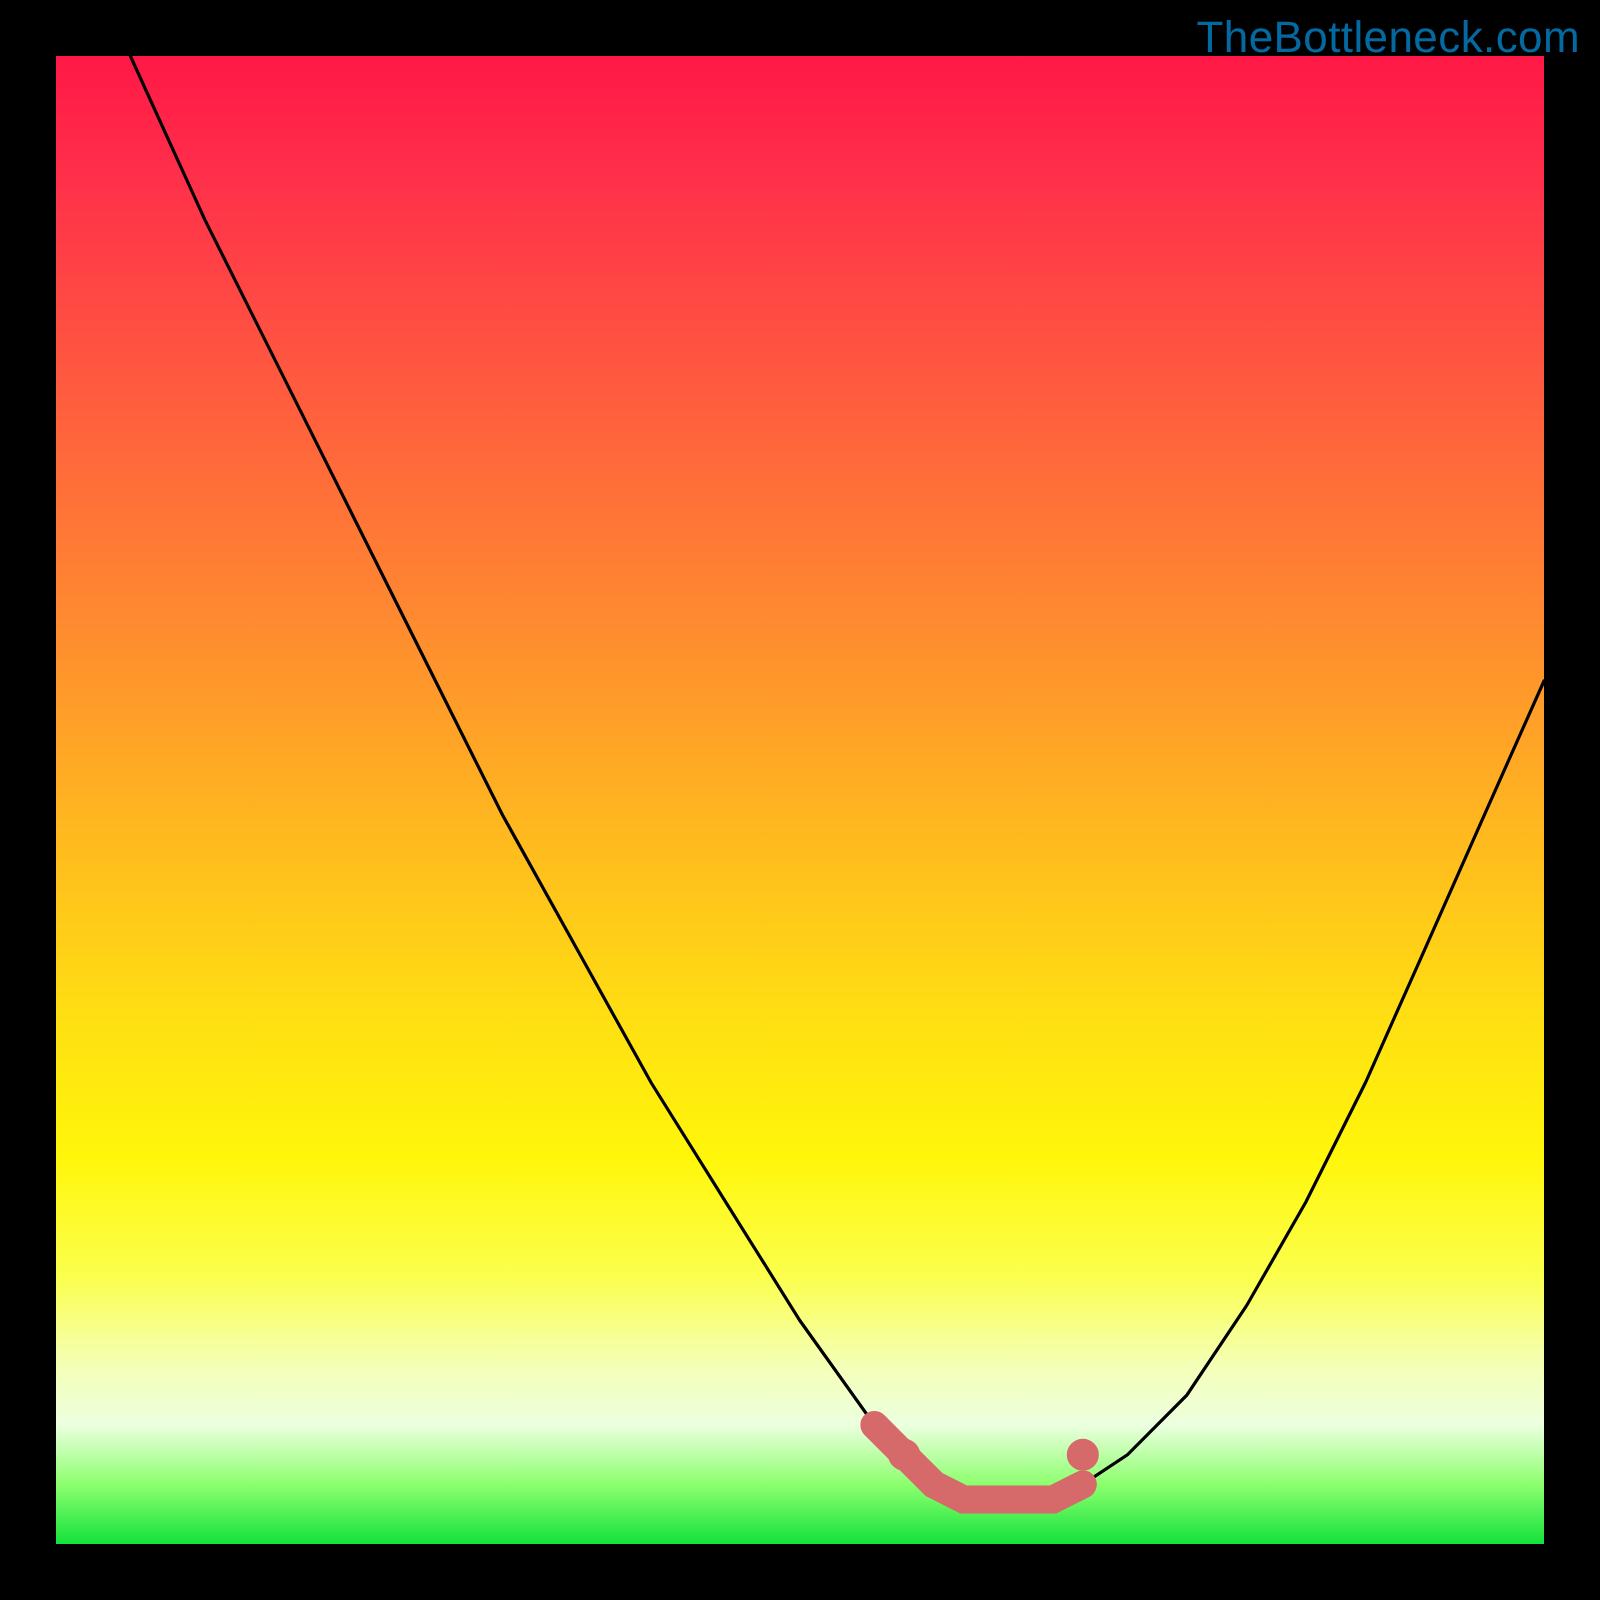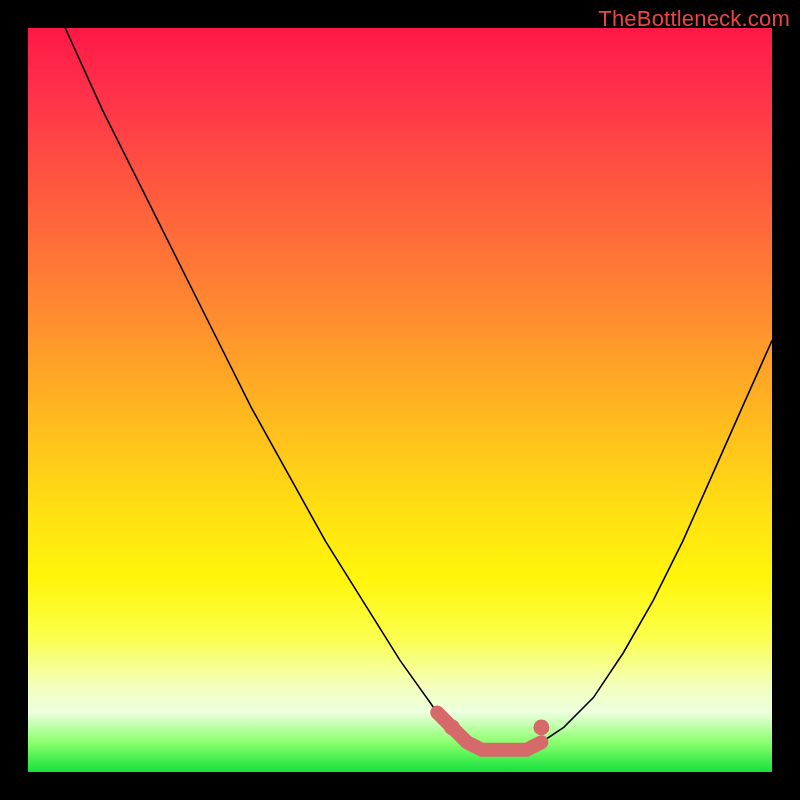--- a/index.html
+++ b/index.html
@@ -39,21 +39,21 @@
       #8cff6e 96%,
       #14e23c 100%
     );
   }
   .watermark {
     position: absolute;
     top: 6px;
     right: 10px;
     font-size: 22px;
     font-weight: 500;
-    color: #ef4444;
+    color: #0369a1;
     letter-spacing: 0.2px;
     user-select: none;
   }
   svg.overlay {
     position: absolute;
     left: 0;
     top: 0;
     width: 744px;
     height: 744px;
     pointer-events: none;

